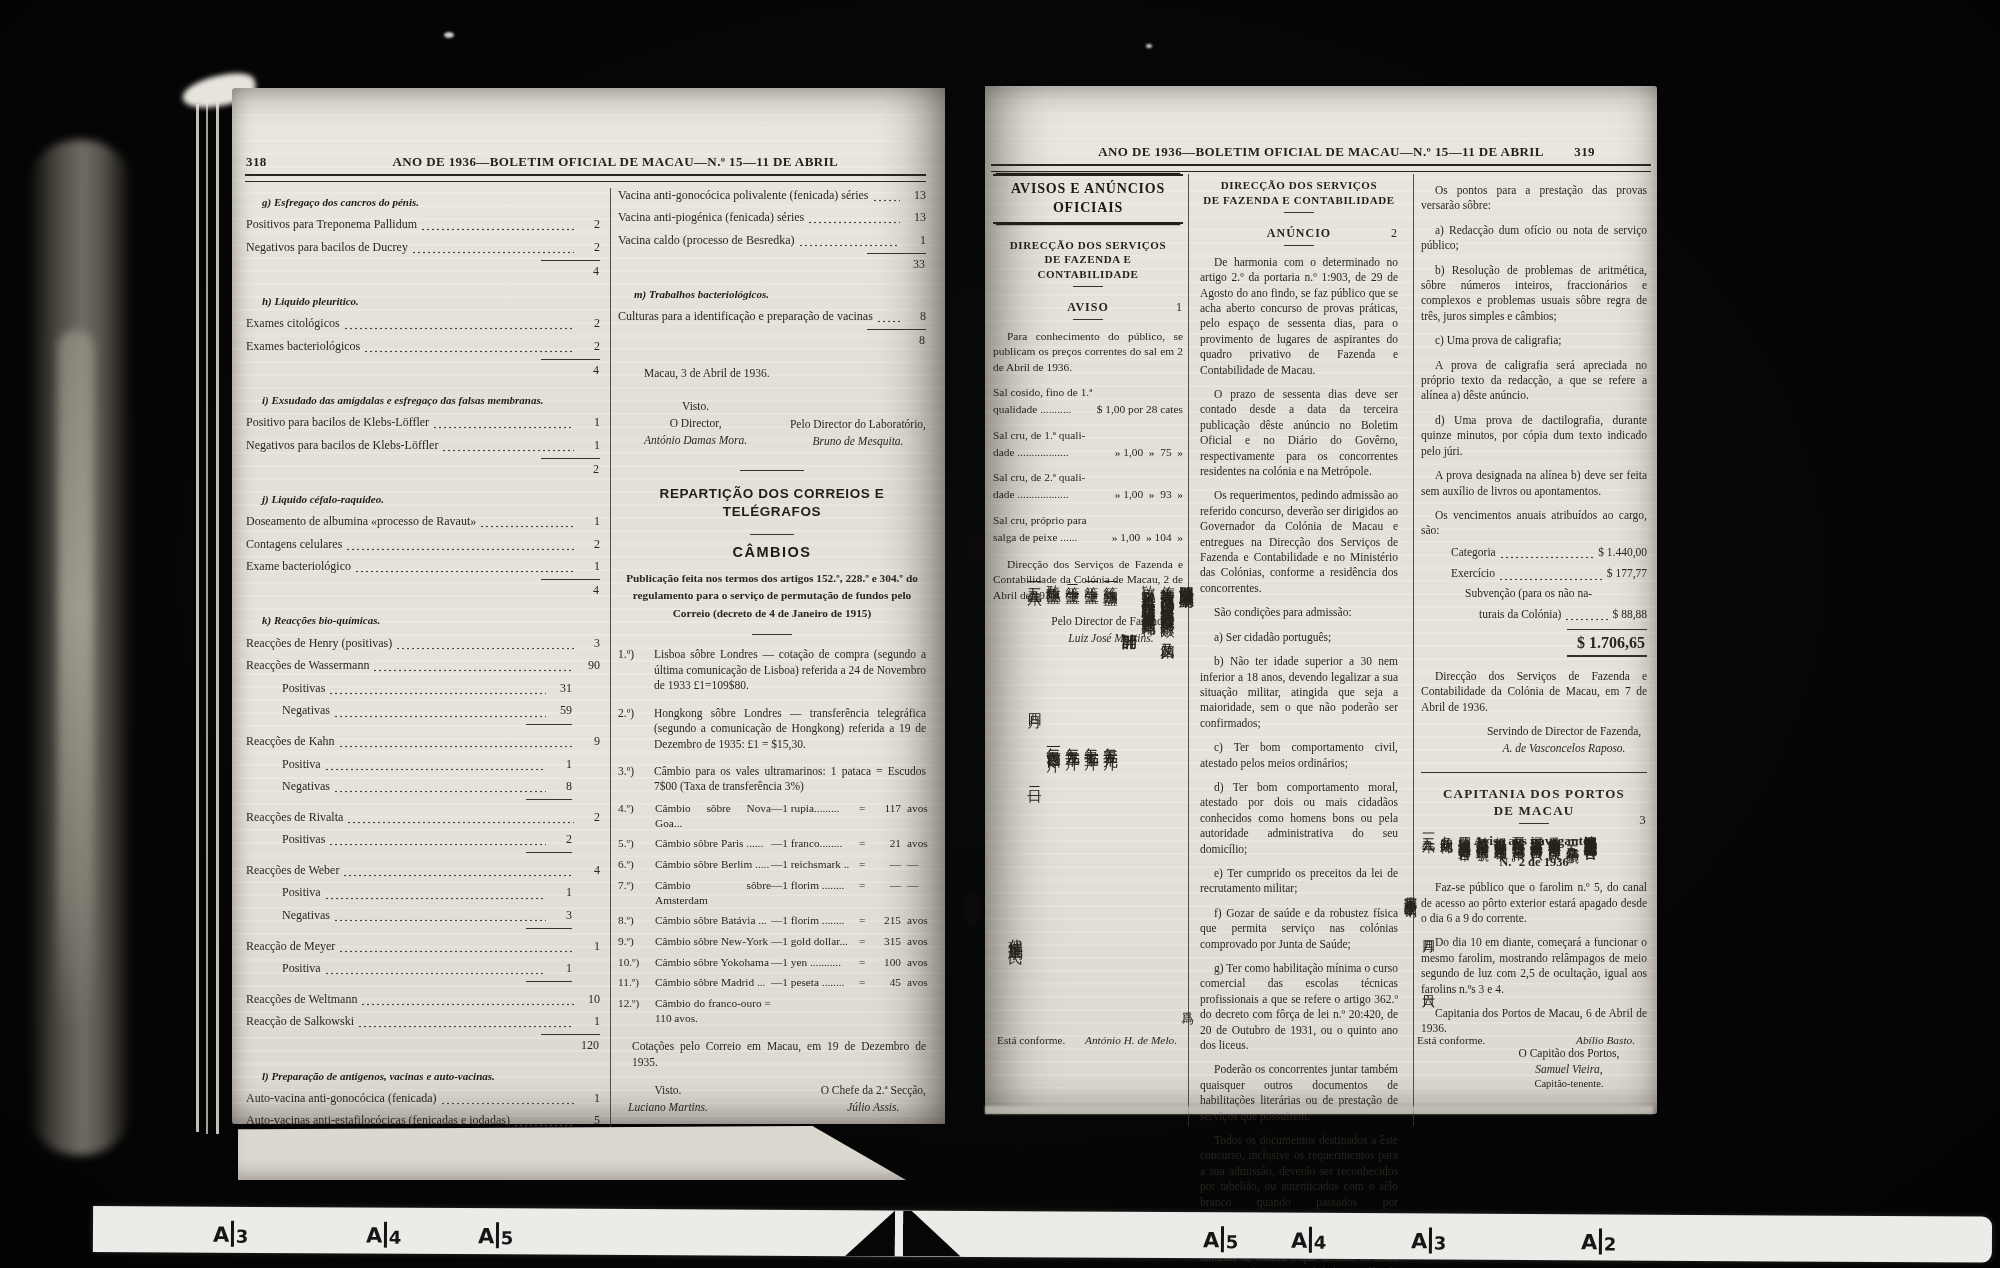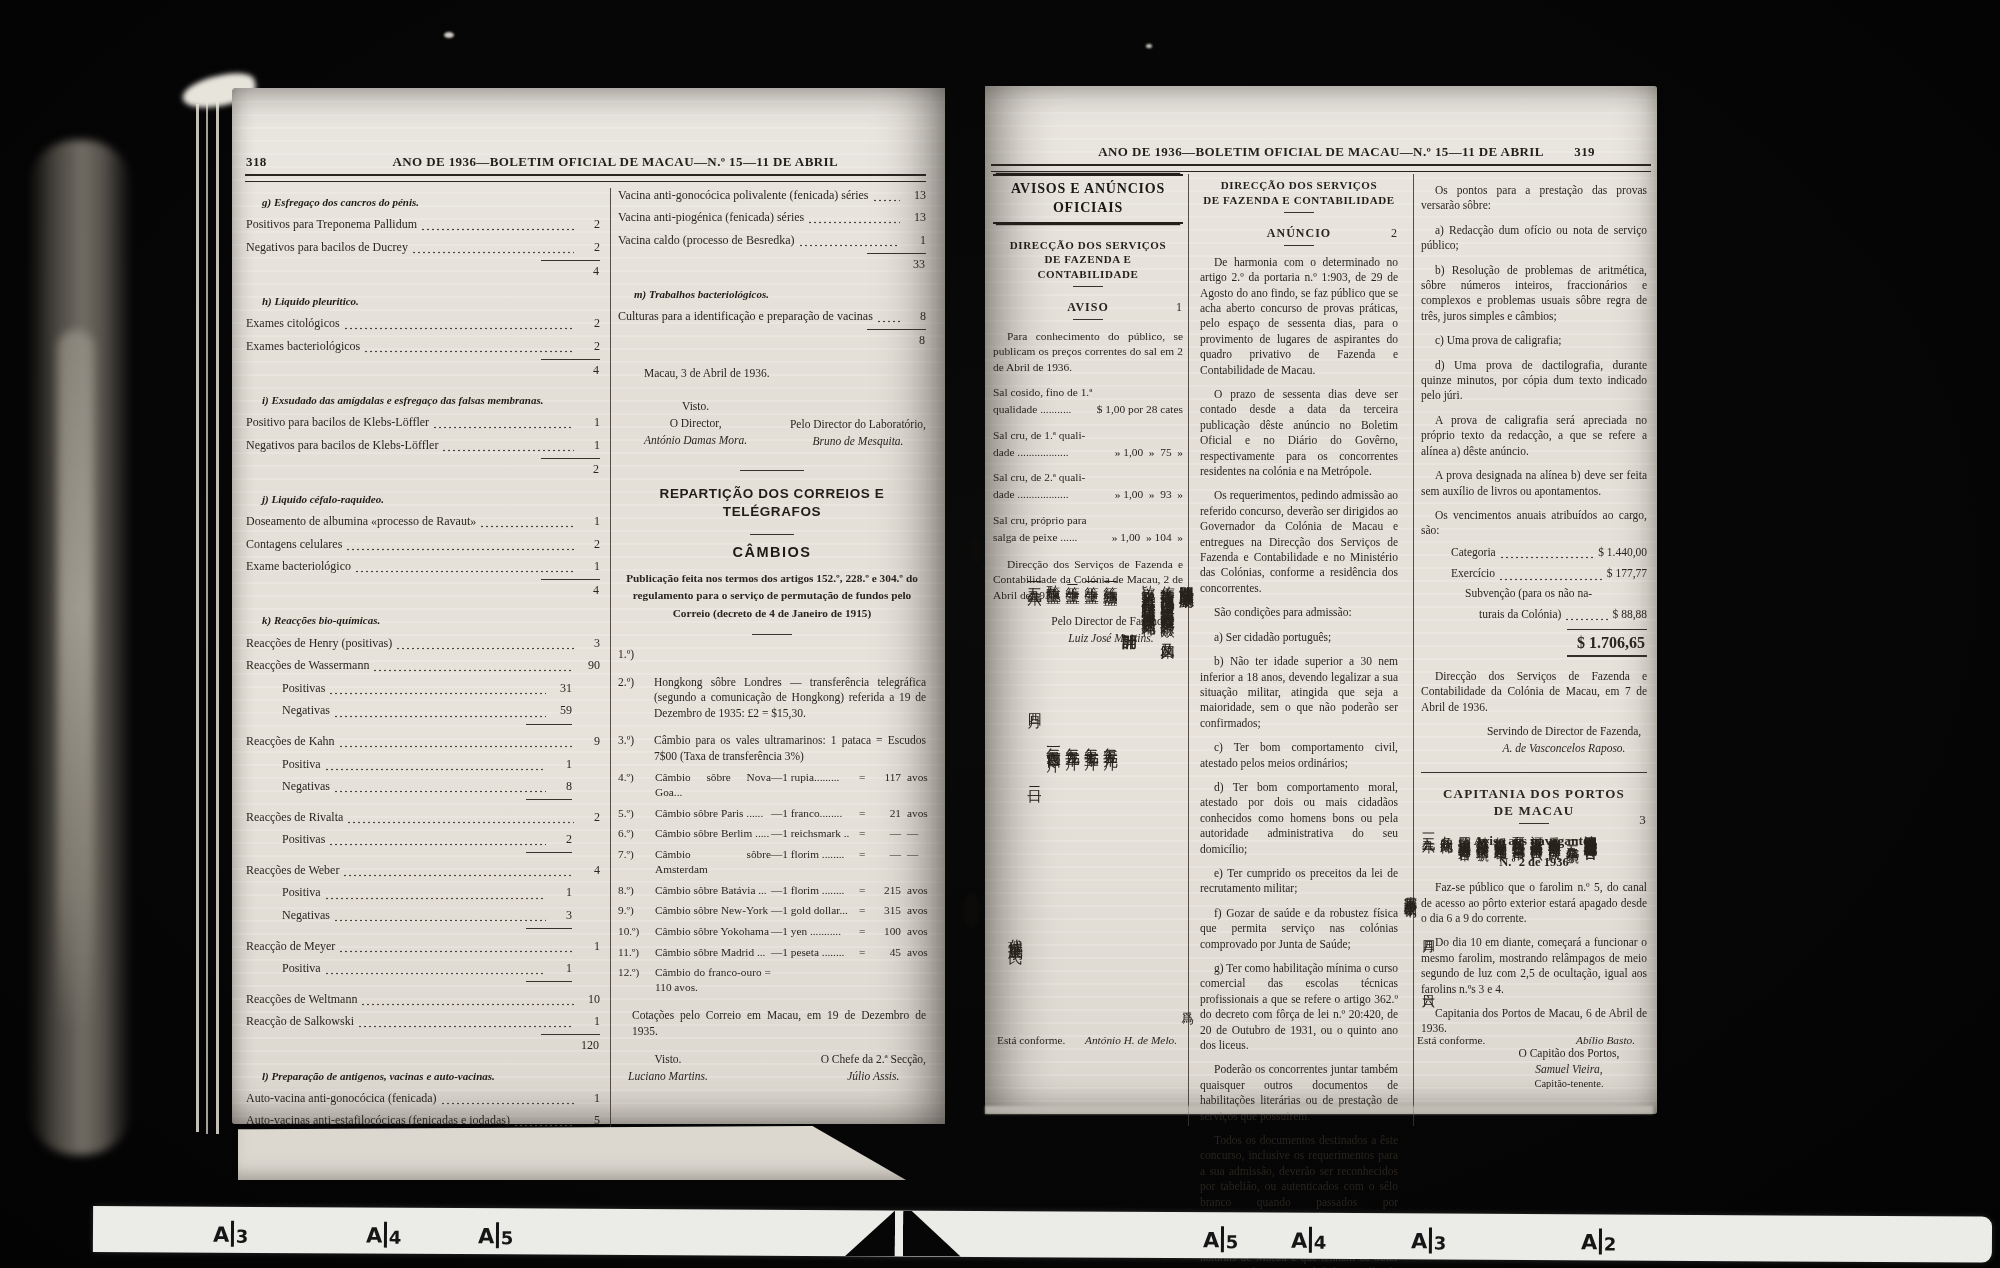--- a/index.html
+++ b/index.html
@@ -447,25 +447,26 @@
       </div>
       <div class="center-rule"></div>
       <div class="dept-h" style="font-family:'Liberation Sans','DejaVu Sans',sans-serif;font-size:13.5px;">REPARTIÇÃO DOS CORREIOS E TELÉGRAFOS</div>
       <div class="short-rule" style="width:44px;margin-top:12px;"></div>
       <div class="big-h" style="font-family:'Liberation Sans','DejaVu Sans',sans-serif;">CÂMBIOS</div>
       <div class="intro-bold">Publicação feita nos termos dos artigos 152.º, 228.º e 304.º do regulamento para o serviço de permutação de fundos pelo Correio (decreto de 4 de Janeiro de 1915)</div>
       <div class="short-rule" style="width:40px;margin-top:12px;"></div>
       <div>
         <div class="num-para">
           <span class="npn">1.º)</span>
+            <span class="npt">Lisboa sôbre Londres — cotação de compra (segundo a última comunicação de Lisboa) referida a 24 de Novembro de 1933 £1=109$80.</span>
         </div>
 
         <div class="num-para">
           <span class="npn">2.º)</span>
-            <span class="npt">Hongkong sôbre Londres — transferência telegráfica (segundo a comunicação de Hongkong) referida a 19 de Dezembro de 1935: £2 = $15,30.</span>
+            <span class="npt">Hongkong sôbre Londres — transferência telegráfica (segundo a comunicação de Hongkong) referida a 19 de Dezembro de 1935: £1 = $15,30.</span>
         </div>
 
         <div class="num-para">
           <span class="npn">3.º)</span>
             <span class="npt">Câmbio para os vales ultramarinos: 1 pataca = Escudos 7$00 (Taxa de transferência 3%)</span>
         </div>
       </div>
       <div style="margin-top:6px;">
         <div class="crow">
           <span>4.º)</span>
@@ -716,23 +717,23 @@
     <div class="col" style="left:436px;top:88px;width:226px;">
       <div>
         <div class="para">Os pontos para a prestação das provas versarão sôbre:</div>
 
         <div class="para">a) Redacção dum ofício ou nota de serviço público;</div>
 
         <div class="para">b) Resolução de problemas de aritmética, sôbre números inteiros, fraccionários e complexos e problemas usuais sôbre regra de três, juros simples e câmbios;</div>
 
         <div class="para">c) Uma prova de caligrafia;</div>
 
+        <div class="para">A prova de caligrafia será apreciada no próprio texto da redacção, a que se refere a alínea a) dêste anúncio.</div>
+
         <div class="para">d) Uma prova de dactilografia, durante quinze minutos, por cópia dum texto indicado pelo júri.</div>
-
-        <div class="para">A prova de caligrafia será apreciada no próprio texto da redacção, a que se refere a alínea a) dêste anúncio.</div>
 
         <div class="para">A prova designada na alínea b) deve ser feita sem auxílio de livros ou apontamentos.</div>
 
         <div class="para">Os vencimentos anuais atribuídos ao cargo, são:</div>
       </div>
       <div class="salary-row">
         <span>Categoria</span>
           <span class="leader"></span>
           <span class="sv">$ 1.440,00</span>
       </div>

